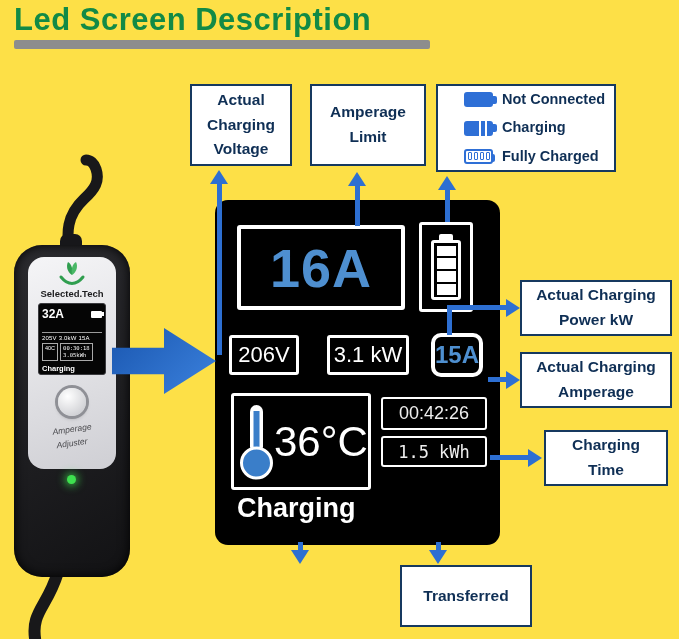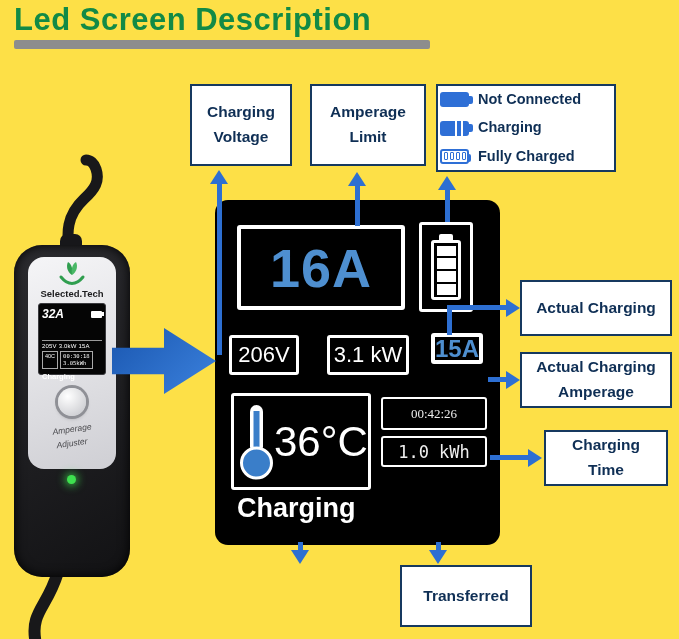--- a/index.html
+++ b/index.html
@@ -19,21 +19,21 @@
   
   .callout {
     position:absolute; background:#fff; border:2.5px solid #16395f;
     color:#0f2f55; font-weight:bold; text-align:center;
     display:flex; flex-direction:column; justify-content:center;
     font-size:15.5px; line-height:1.6; z-index:5; box-sizing:border-box;
   }
   .co-voltage   { left:190px; top:84px;  width:102px; height:82px; }
   .co-amplimit  { left:310px; top:84px;  width:116px; height:82px; }
   .co-legend    { left:436px; top:84px;  width:180px; height:88px;
-                  justify-content:center; gap:5px; padding-left:2px; font-weight:600; font-size:14.5px; }
+                  justify-content:center; gap:5px; padding-left:26px; font-weight:600; font-size:14.5px; }
   .co-power     { left:520px; top:280px; width:152px; height:56px; }
   .co-amperage  { left:520px; top:352px; width:152px; height:56px; }
   .co-time      { left:544px; top:430px; width:124px; height:56px; }
   .co-temp      { left:236px; top:565px; width:130px; height:62px; }
   .co-energy    { left:400px; top:565px; width:132px; height:62px;gap:20px; }
   .legend-row { display:flex; align-items:center; gap:9px; text-align:left; }
   .bat { width:29px; height:15px; border-radius:3px; position:relative; flex:0 0 auto; }
   .bat::after { content:""; position:absolute; right:-4px; top:3.5px; width:4px; height:8px;
                 background:#2e6fd6; border-radius:0 2px 2px 0; }
   .bat-full { background:#2e6fd6; }
@@ -50,26 +50,26 @@
           display:flex; align-items:center; justify-content:center; color:#fff; }
   .sb-amp  { left:22px; top:25px; width:168px; height:85px; border-width:4px;
              font-size:54px; font-weight:bold; color:#4e8fd0; letter-spacing:1px; }
   .sb-batt { left:204px; top:22px; width:54px; height:90px; flex-direction:column; }
   .batt-nub { width:14px; height:6px; background:#fff; border-radius:2px 2px 0 0; }
   .batt-body { width:30px; height:60px; border:3px solid #fff; border-radius:3px; box-sizing:border-box;
                display:flex; flex-direction:column; gap:2.5px; padding:2.5px; }
   .batt-body span { flex:1; background:#fff; }
   .sb-volt { left:14px;  top:135px; width:70px; height:40px; font-size:22px; }
   .sb-pow  { left:112px; top:135px; width:82px; height:40px; font-size:22px; }
-  .sb-ampv { left:216px; top:133px; width:52px; height:31px; border-width:4px;
-             font-size:24px; font-weight:bold; color:#4e8fd0; }
+  .sb-ampv { left:216px; top:133px; width:52px; height:44px; border-width:4px;
+             font-size:24px; font-weight:bold; color:#4e8fd0;border-radius:10px; }
   .sb-temp { left:16px; top:193px; width:140px; height:97px; justify-content:flex-start; padding-left:4px; }
   .temp-value { font-size:42px; color:#fff; margin-left:-2px; }
   .sb-time { left:166px; top:197px; width:106px; height:33px; border-width:2px;
-             font-family:Liberation Serif, serif; font-size:13px; color:#eee; }
+             font-family:Liberation Sans, sans-serif; font-size:18px; color:#eee; }
   .sb-energy { left:166px; top:236px; width:106px; height:31px; border-width:2px;
              font-family:"DejaVu Sans Mono", monospace; font-size:17px; color:#eee; }
   .screen-status { position:absolute; left:22px; top:293px; font-size:27px; font-weight:bold; color:#fff; }
   
   .aline { position:absolute; background:#2d6fd2; z-index:4; }
   .ah { position:absolute; width:0; height:0; z-index:4; }
   .ah-up    { border-left:9px solid transparent; border-right:9px solid transparent; border-bottom:14px solid #2d6fd2; }
   .ah-down  { border-left:9px solid transparent; border-right:9px solid transparent; border-top:14px solid #2d6fd2; }
   .ah-right { border-top:9px solid transparent; border-bottom:9px solid transparent; border-left:14px solid #2d6fd2; }
   .big-arrow {
@@ -94,21 +94,21 @@
   }
   .logo { position:absolute; left:57px; top:260px; z-index:4; }
   .brand { position:absolute; left:28px; top:288px; width:88px; text-align:center;
            font-size:9.5px; font-weight:bold; color:#1c1c1e; z-index:4; }
   .mini-lcd {
     position:absolute; left:38px; top:303px; width:68px; height:72px;
     background:#050505; border:1px solid #3a3a3e; border-radius:3px; z-index:4;
     box-sizing:border-box; padding:3px; color:#fff;
   }
   .lcd-r1 { display:flex; justify-content:space-between; align-items:center;
-            border-bottom:1px solid #9a9a9a; padding-bottom:19px;font-style:italic; }
+            border-bottom:1px solid #9a9a9a; padding-bottom:11px; }
   .lcd-amp { font-size:12px; font-weight:bold; }
   .lcd-bat { width:11px; height:7px; background:#fff; border-radius:1px; position:relative; }
   .lcd-bat::after { content:""; position:absolute; right:-2px; top:1.5px; width:2px; height:4px; background:#fff; }
   .lcd-r2 { font-size:6px; padding:2px 0; letter-spacing:0.2px; white-space:nowrap; }
   .lcd-r3 { display:flex; gap:2px; }
   .lcd-cell { border:1px solid #aaa; font-size:5.5px; padding:1px 2px; }
   .lcd-cell2 { border:1px solid #aaa; font-size:5.5px; padding:1px 2px; line-height:1.3;
                font-family:"DejaVu Sans Mono", monospace; }
   .lcd-status { font-size:7.5px; font-weight:bold; margin-top:3px; }
   .dial {
@@ -188,25 +188,26 @@
     <div class="sbox sb-ampv">15A</div>
     <div class="sbox sb-temp">
       <svg width="38" height="82" viewBox="0 0 38 82">
         <rect x="12" y="4" width="13" height="48" rx="6.5" fill="#ffffff"></rect>
         <rect x="15.5" y="10" width="6" height="42" fill="#3a7ec9"></rect>
         <circle cx="18.5" cy="62" r="15" fill="#3a7ec9" stroke="#ffffff" stroke-width="3"></circle>
       </svg>
       <span class="temp-value">36°C</span>
     </div>
     <div class="sbox sb-time">00:42:26</div>
-    <div class="sbox sb-energy">1.0 kWh</div>
+    <div class="sbox sb-energy">1.5 kWh</div>
     <div class="screen-status">Charging</div>
   </div>
 
   <div class="callout co-voltage">
+    <div>Actual</div>
     <div>Charging</div>
     <div>Voltage</div>
   </div>
   <div class="callout co-amplimit">
     <div>Amperage</div>
     <div>Limit</div>
   </div>
   <div class="callout co-legend">
     <div class="legend-row">
       <span class="bat bat-full"></span>
@@ -221,20 +222,21 @@
           <span></span>
           <span></span>
           <span></span>
           <span></span>
         </span>
       <span>Fully Charged</span>
     </div>
   </div>
   <div class="callout co-power">
     <div>Actual Charging</div>
+    <div>Power kW</div>
   </div>
   <div class="callout co-amperage">
     <div>Actual Charging</div>
     <div>Amperage</div>
   </div>
   <div class="callout co-time">
     <div>Charging</div>
     <div>Time</div>
   </div>
   <div class="callout co-energy">

